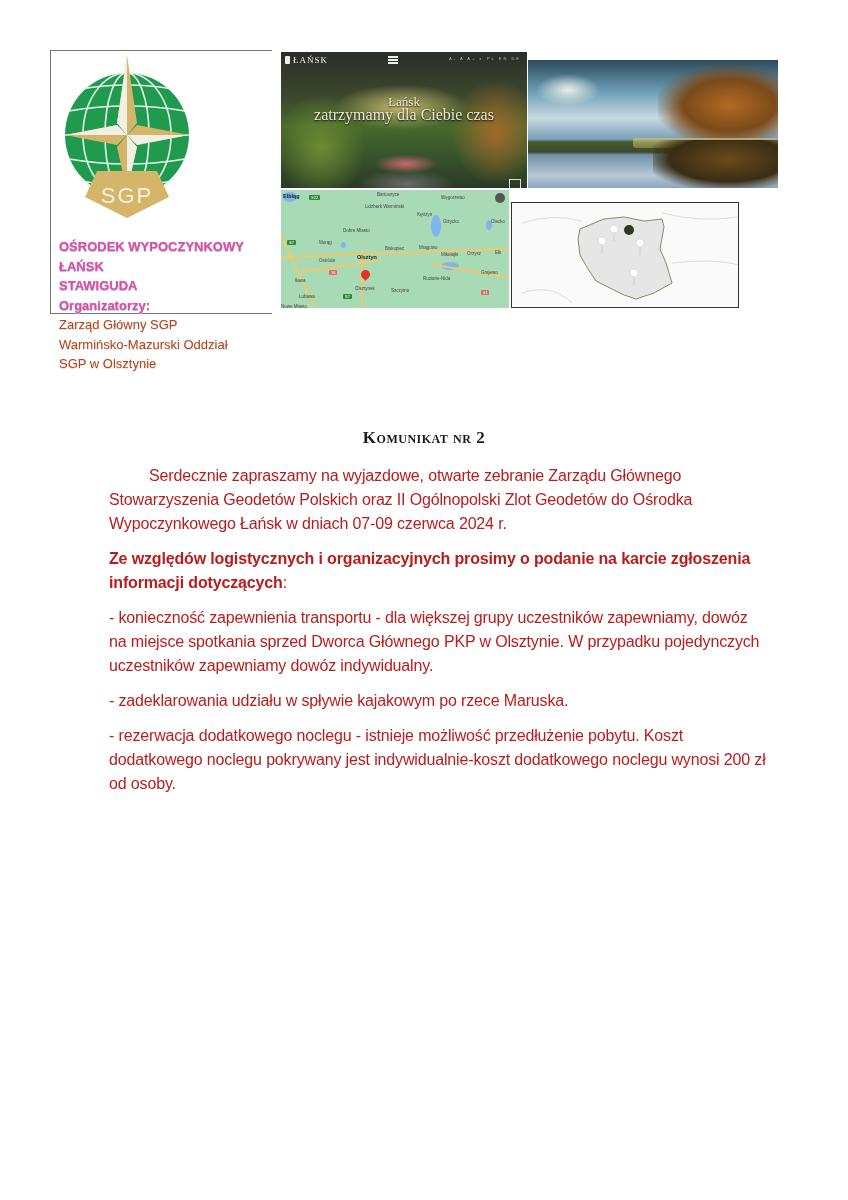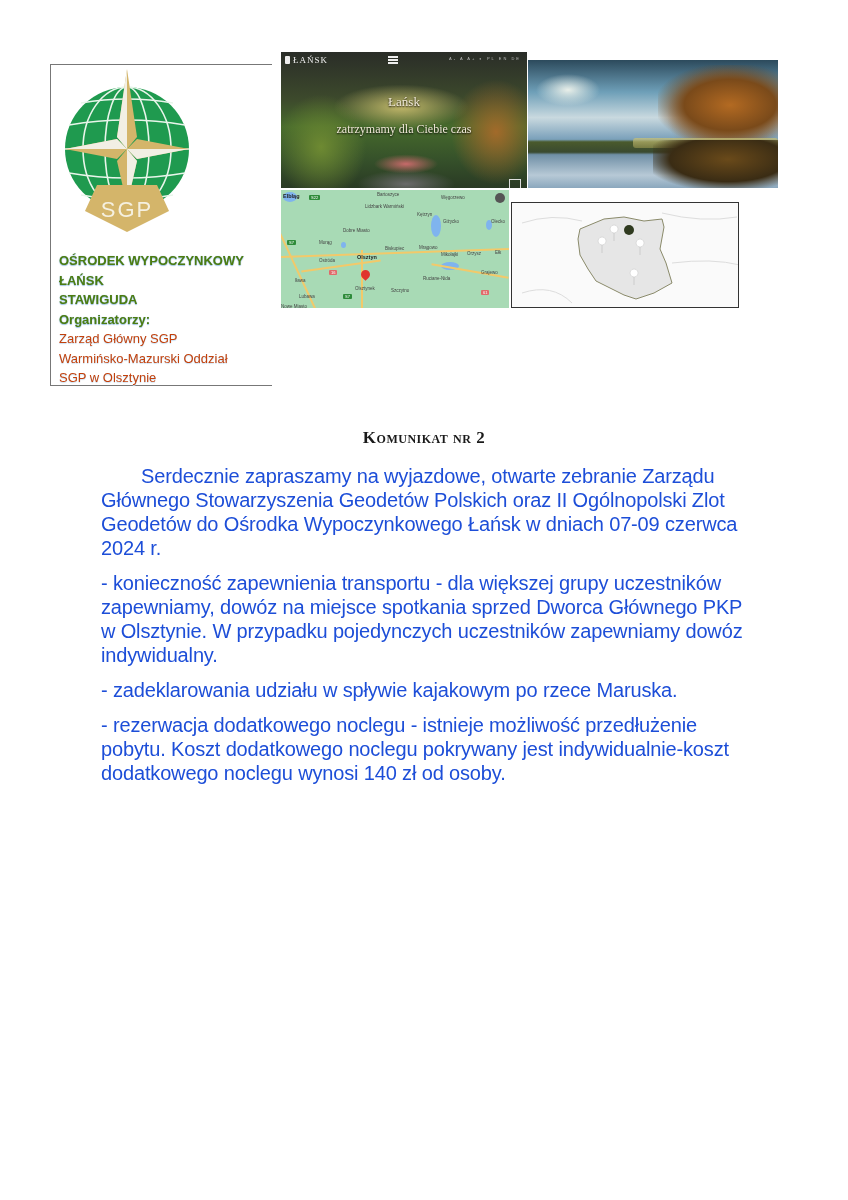--- a/index.html
+++ b/index.html
@@ -1,42 +1,42 @@
 <!DOCTYPE html>
 <html><head>
 <meta charset="utf-8">
 <style>
   html, body { margin: 0; padding: 0; background: #ffffff; }
   body { width: 848px; height: 1200px; position: relative; overflow: hidden; font-family: "Liberation Sans", "DejaVu Sans", sans-serif; color: #1a1a1a; }
 
   
-  .info-box { position: absolute; left: 50px; top: 64px; width: 222px; height: 322px; border-left: 1px solid #777; border-bottom: 1px solid #777; border-top: 1px solid #777; box-sizing: border-box; background: #fff; }
+  .info-box { position: absolute; left: 50px; top: 50px; width: 222px; height: 264px; border-left: 1px solid #777; border-bottom: 1px solid #777; border-top: 1px solid #777; box-sizing: border-box; background: #fff; }
   .logo { position: absolute; left: 8px; top: 2px; width: 150px; height: 168px; }
   .info-lines { position: absolute; left: 8px; top: 186px; font-size: 13px; line-height: 19.5px; font-weight: bold; }
   .info-lines div { white-space: nowrap; }
-  .info-dark { color: #4d7c0f; text-shadow: 0 1px 1px #9ec3e6, 0 0 1px #9ec3e6; }
+  .info-dark { color: #ec4899; text-shadow: 0 1px 1px #9ec3e6, 0 0 1px #9ec3e6; }
   .info-link { color: #c2410c; font-weight: normal; text-shadow: 0 1px 1px #c8dff3; }
 
   
   .web { position: absolute; left: 281px; top: 52px; width: 246px; height: 136px; overflow: hidden;
     background:
       radial-gradient(ellipse 70px 20px at 125px 132px, #6a6a6a 0%, rgba(0,0,0,0) 70%),
       radial-gradient(ellipse 40px 12px at 125px 112px, #c76a6a 0%, rgba(0,0,0,0) 80%),
       radial-gradient(ellipse 60px 70px at 40px 95px, #6e8a32 0%, rgba(0,0,0,0) 75%),
       radial-gradient(ellipse 60px 70px at 215px 80px, #a26a2a 0%, rgba(0,0,0,0) 75%),
       radial-gradient(ellipse 90px 30px at 120px 55px, #c2b86a 0%, rgba(0,0,0,0) 75%),
       linear-gradient(#2a2d28 0%, #3d4a2c 35%, #466a2c 55%, #35502a 80%, #2a3a24 100%);
   }
   .web-logo { position: absolute; left: 4px; top: 3px; color: #eee; font-family: "Liberation Serif", serif; font-size: 9px; letter-spacing: 1px; }
   .web-logo-icon { display: inline-block; width: 5px; height: 8px; background: #eee; margin-right: 3px; vertical-align: -1px; border-radius: 1px; }
   .web-menu { position: absolute; left: 107px; top: 4px; width: 10px; height: 8px; border-top: 2px solid #eee; border-bottom: 2px solid #eee; box-sizing: border-box; }
   .web-menu::after { content: ""; position: absolute; left: 0; right: 0; top: 1px; border-top: 2px solid #eee; }
   .web-icons { position: absolute; right: 6px; top: 4px; color: #bbb; font-size: 4px; letter-spacing: 2px; }
   .web-title { position: absolute; left: 0; right: 0; top: 42px; text-align: center; color: #f1ead8; font-family: "Liberation Serif", serif; font-size: 13px; text-shadow: 0 1px 2px #000; }
-  .web-subtitle { position: absolute; left: 0; right: 0; top: 70px; text-align: center; color: #f1ead8; font-family: "Liberation Serif", serif; font-size: 12px; text-shadow: 0 1px 2px #000; white-space: nowrap; }
+  .web-subtitle { position: absolute; left: 0; right: 0; top: 54px; text-align: center; color: #f1ead8; font-family: "Liberation Serif", serif; font-size: 16px; text-shadow: 0 1px 2px #000; white-space: nowrap; }
   .web-scroll { position: absolute; right: 6px; bottom: 0; width: 10px; height: 8px; border: 1px solid #ddd; border-bottom: none; }
 
   
   .lake { position: absolute; left: 528px; top: 60px; width: 250px; height: 128px; overflow: hidden;
     background:
       radial-gradient(ellipse 70px 60px at 195px 55px, #a06020 0%, rgba(0,0,0,0) 80%),
       radial-gradient(ellipse 40px 20px at 40px 30px, #e9efe9 0%, rgba(0,0,0,0) 80%),
       linear-gradient(#2c4a5c 0%, #6e9fb8 25%, #c9d9df 45%, #7aa0ba 62%, #4a5a2c 64%, #3a4a30 72%, #6f8fa6 74%, #b7c9d6 90%, #8aa7bd 100%);
   }
   .lake-trees { position: absolute; left: 130px; top: 5px; width: 120px; height: 80px; background: radial-gradient(ellipse at 60% 50%, #b36a22 0%, #7a4a1a 45%, rgba(60,40,20,0) 75%); }
@@ -53,21 +53,21 @@
   .gmap .compass { position: absolute; right: 4px; top: 3px; width: 10px; height: 10px; border-radius: 50%; background: #555; }
   .gmap .pin { position: absolute; left: 80px; top: 80px; width: 9px; height: 9px; background: #e0342d; border-radius: 50% 50% 50% 0; transform: rotate(-45deg); }
 
   
   .pmap { position: absolute; left: 511px; top: 202px; width: 228px; height: 106px; border: 1px solid #333; box-sizing: border-box; background: #fafafa; overflow: hidden; }
   .pmap svg { position: absolute; left: 0; top: 0; }
 
   
   .heading { position: absolute; left: 0; width: 848px; top: 428px; text-align: center; font-family: "Liberation Serif", serif; font-size: 17px; letter-spacing: 0.5px; padding-left: 0; }
   .heading span { display: inline-block; margin-left: 0; font-variant: small-caps; font-weight: bold; }
-  .content { position: absolute; left: 101px; top: 464px; width: 660px; font-family: "Liberation Sans", sans-serif; font-size: 20px; line-height: 24px; color: #1d4ed8; letter-spacing: -0.15px; }
+  .content { position: absolute; left: 109px; top: 464px; width: 660px; font-family: "Liberation Sans", sans-serif; font-size: 16px; line-height: 24px; color: #b91c1c; letter-spacing: -0.15px; }
   .content p { margin: 0 0 11px 0; }
   .content .indent { text-indent: 40px; }
   .content b { font-weight: bold; }
 </style>
 </head>
 <body>
 
 <div class="info-box">
   <div class="logo">
     <svg width="150" height="168" viewBox="0 0 150 168">
@@ -173,16 +173,17 @@
       <path d="M122 74 a4 4 0 1 1 0.1 0 L122 82 Z"></path>
     </g>
     <circle cx="117" cy="27" r="5" fill="#2f3a1f"></circle>
   </svg>
 </div>
 
 <div class="heading"><span>Komunikat nr 2</span></div>
 
 <div class="content">
   <p class="indent">Serdecznie zapraszamy na wyjazdowe, otwarte zebranie Zarządu Głównego Stowarzyszenia Geodetów Polskich oraz II Ogólnopolski Zlot Geodetów do Ośrodka Wypoczynkowego Łańsk w dniach 07-09 czerwca 2024 r.</p>
+  <p><b>Ze względów logistycznych i organizacyjnych prosimy o podanie na karcie zgłoszenia informacji dotyczących</b><span>:</span></p>
   <p>- konieczność zapewnienia transportu  - dla większej grupy uczestników zapewniamy, dowóz na miejsce spotkania  sprzed Dworca Głównego PKP w Olsztynie. W przypadku pojedynczych uczestników zapewniamy dowóz indywidualny.</p>
   <p>- zadeklarowania udziału w spływie kajakowym po rzece Maruska.</p>
-  <p>- rezerwacja dodatkowego noclegu - istnieje możliwość przedłużenie pobytu. Koszt dodatkowego noclegu pokrywany jest indywidualnie-koszt dodatkowego noclegu wynosi 140 zł od osoby.</p>
+  <p>- rezerwacja dodatkowego noclegu - istnieje możliwość przedłużenie pobytu. Koszt dodatkowego noclegu pokrywany jest indywidualnie-koszt dodatkowego noclegu wynosi 200 zł od osoby.</p>
 </div>
 
 </body></html>

